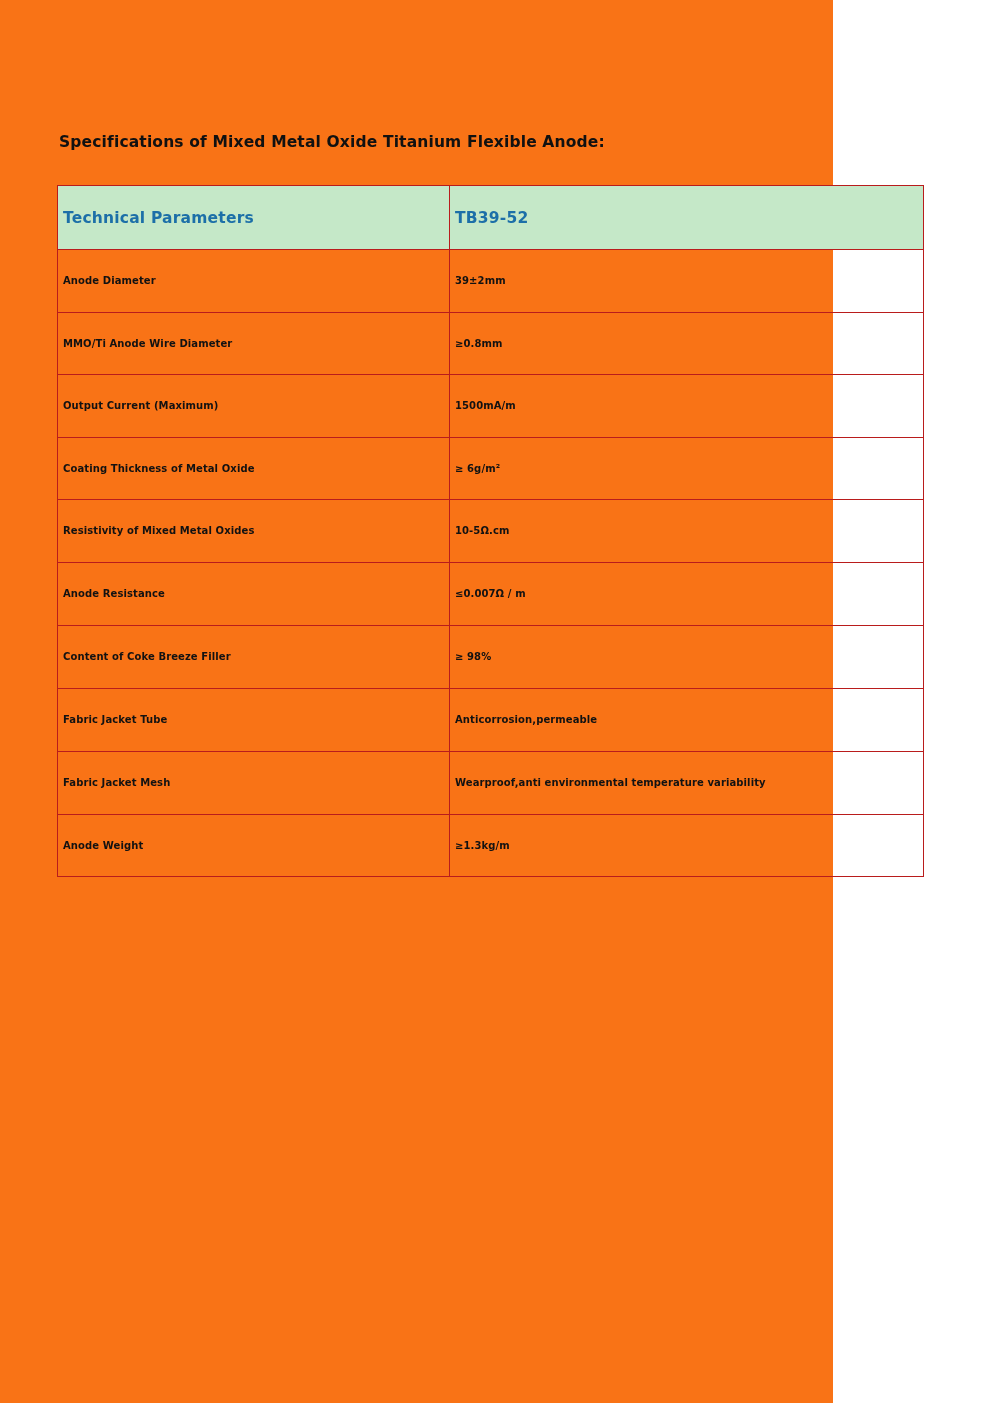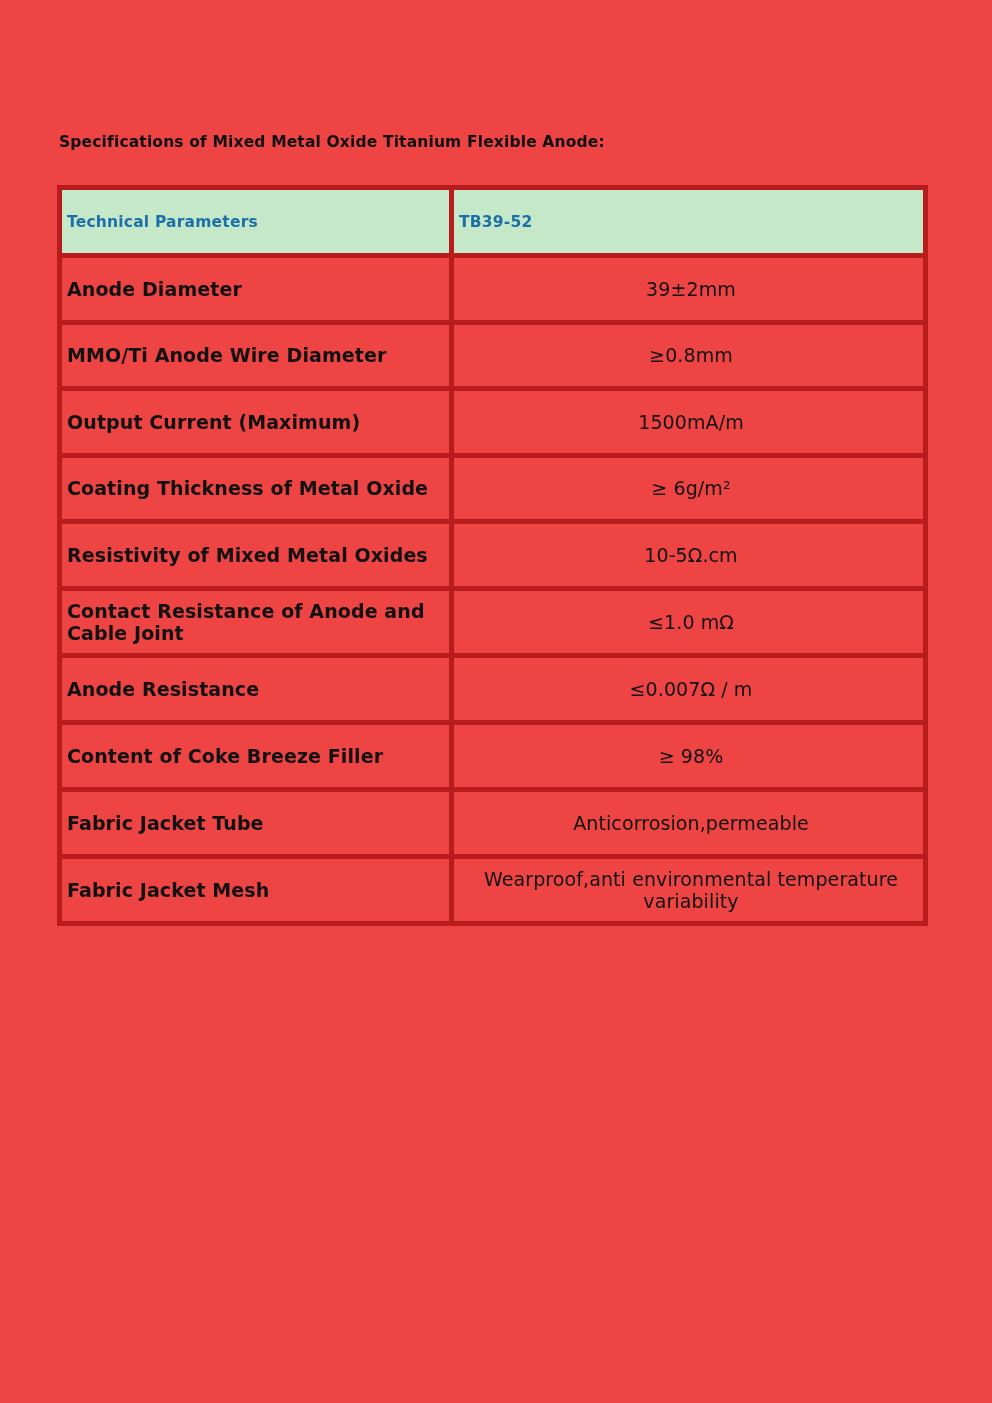--- a/index.html
+++ b/index.html
@@ -12,23 +12,23 @@
     height: 1403px;
     font-family: "DejaVu Sans", sans-serif;
     color: #1a1a1a;
     position: relative;
     overflow: hidden;
   }
   .page {
     position: absolute;
     left: 0;
     top: 0;
-    width: 992px;
+    width: 833px;
     height: 1403px;
-    background: #ef4444;
+    background: #f97316;
   }
   .doc-title {
     position: absolute;
     left: 59px;
     top: 133px;
     font-size: 15.5px;
     font-weight: 600;
     letter-spacing: 0.15px;
     color: #111111;
     font-family: "DejaVu Sans", sans-serif;
@@ -39,49 +39,48 @@
     top: 185px;
     width: 866px;
     border-collapse: collapse;
     table-layout: fixed;
   }
   table.spec-table col.c1 { width: 392px; }
   table.spec-table col.c2 { width: 474px; }
 
   table.spec-table th,
   table.spec-table td {
-    border: 5px solid #b91c1c;
+    border: 1px solid #b91c1c;
     vertical-align: middle;
     padding: 0 0 0 5px;
     text-align: left;
   }
   thead th {
     background: #c5e8c8;
     height: 63px;
     color: #1c6fa8;
     font-size: 15.5px;
     font-weight: 600;
     letter-spacing: 0.2px;
     border-color: #c5e8c8;
   }
   tbody td {
     height: 61.5px;
-    font-size: 19px;
+    font-size: 10px;
     color: #121212;
     font-weight: 500;
     margin-top: 23px;
   }
   tbody tr td.param {
     font-weight: 600;
     letter-spacing: 0.1px;
   }
   tbody tr td.value {
-    font-weight: 400;
+    font-weight: 700;
     letter-spacing: 0.1px;
-    text-align: center;
   }
   tbody tr.tall td {
     height: 62px;
   }
 </style>
 </head>
 <body>
 
 <div class="page">
 
@@ -113,35 +112,35 @@
       </tr>
       <tr>
         <td class="param">Coating Thickness of Metal Oxide</td>
         <td class="value">≥ 6g/m²</td>
       </tr>
       <tr>
         <td class="param">Resistivity of Mixed Metal Oxides</td>
         <td class="value">10-5Ω.cm</td>
       </tr>
       <tr class="tall">
-        <td class="param">Contact Resistance of Anode and Cable Joint</td>
-        <td class="value">≤1.0 mΩ</td>
-      </tr>
-      <tr class="tall">
         <td class="param">Anode Resistance</td>
         <td class="value">≤0.007Ω / m</td>
       </tr>
       <tr class="tall">
         <td class="param">Content of Coke Breeze Filler</td>
         <td class="value">≥ 98%</td>
       </tr>
       <tr class="tall">
         <td class="param">Fabric Jacket Tube</td>
         <td class="value">Anticorrosion,permeable</td>
       </tr>
       <tr class="tall">
         <td class="param">Fabric Jacket Mesh</td>
         <td class="value">Wearproof,anti environmental temperature variability</td>
       </tr>
+      <tr>
+        <td class="param">Anode Weight</td>
+        <td class="value">≥1.3kg/m</td>
+      </tr>
     </tbody>
   </table>
 
 </div>
 
 </body></html>

